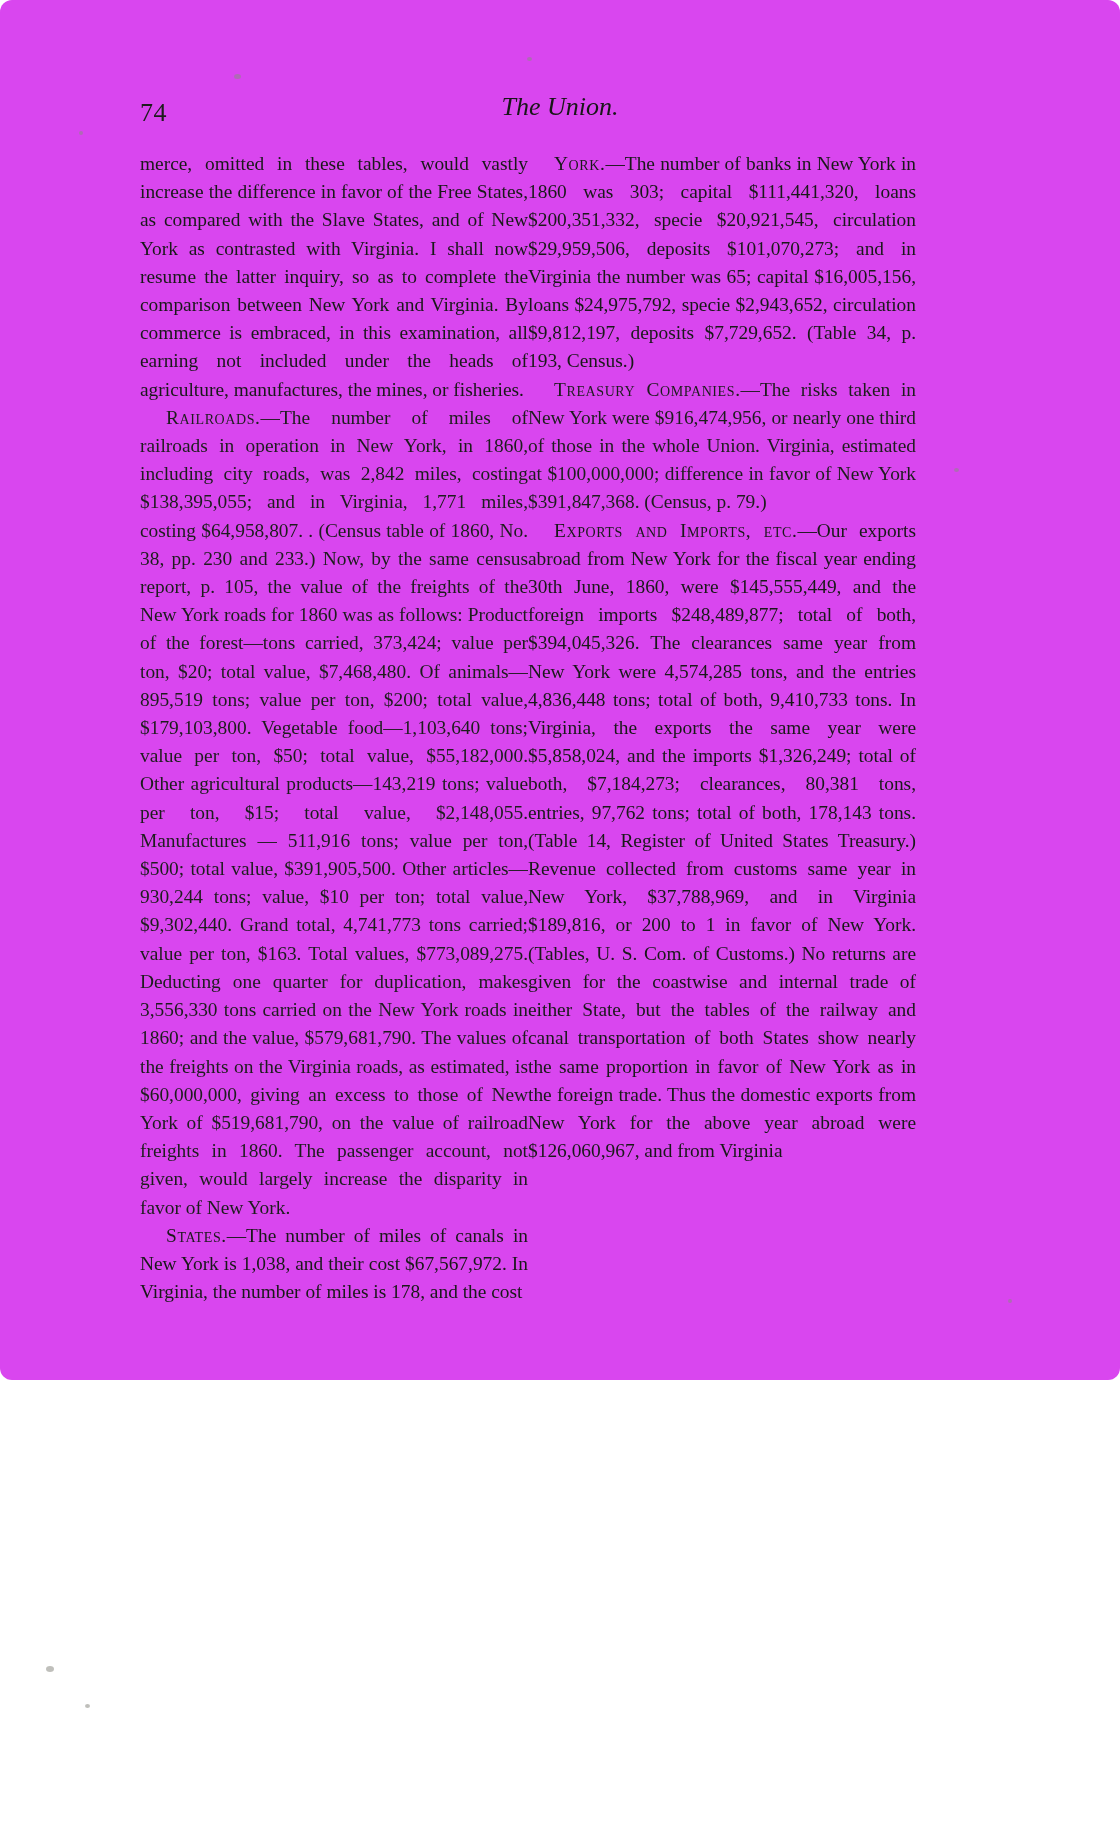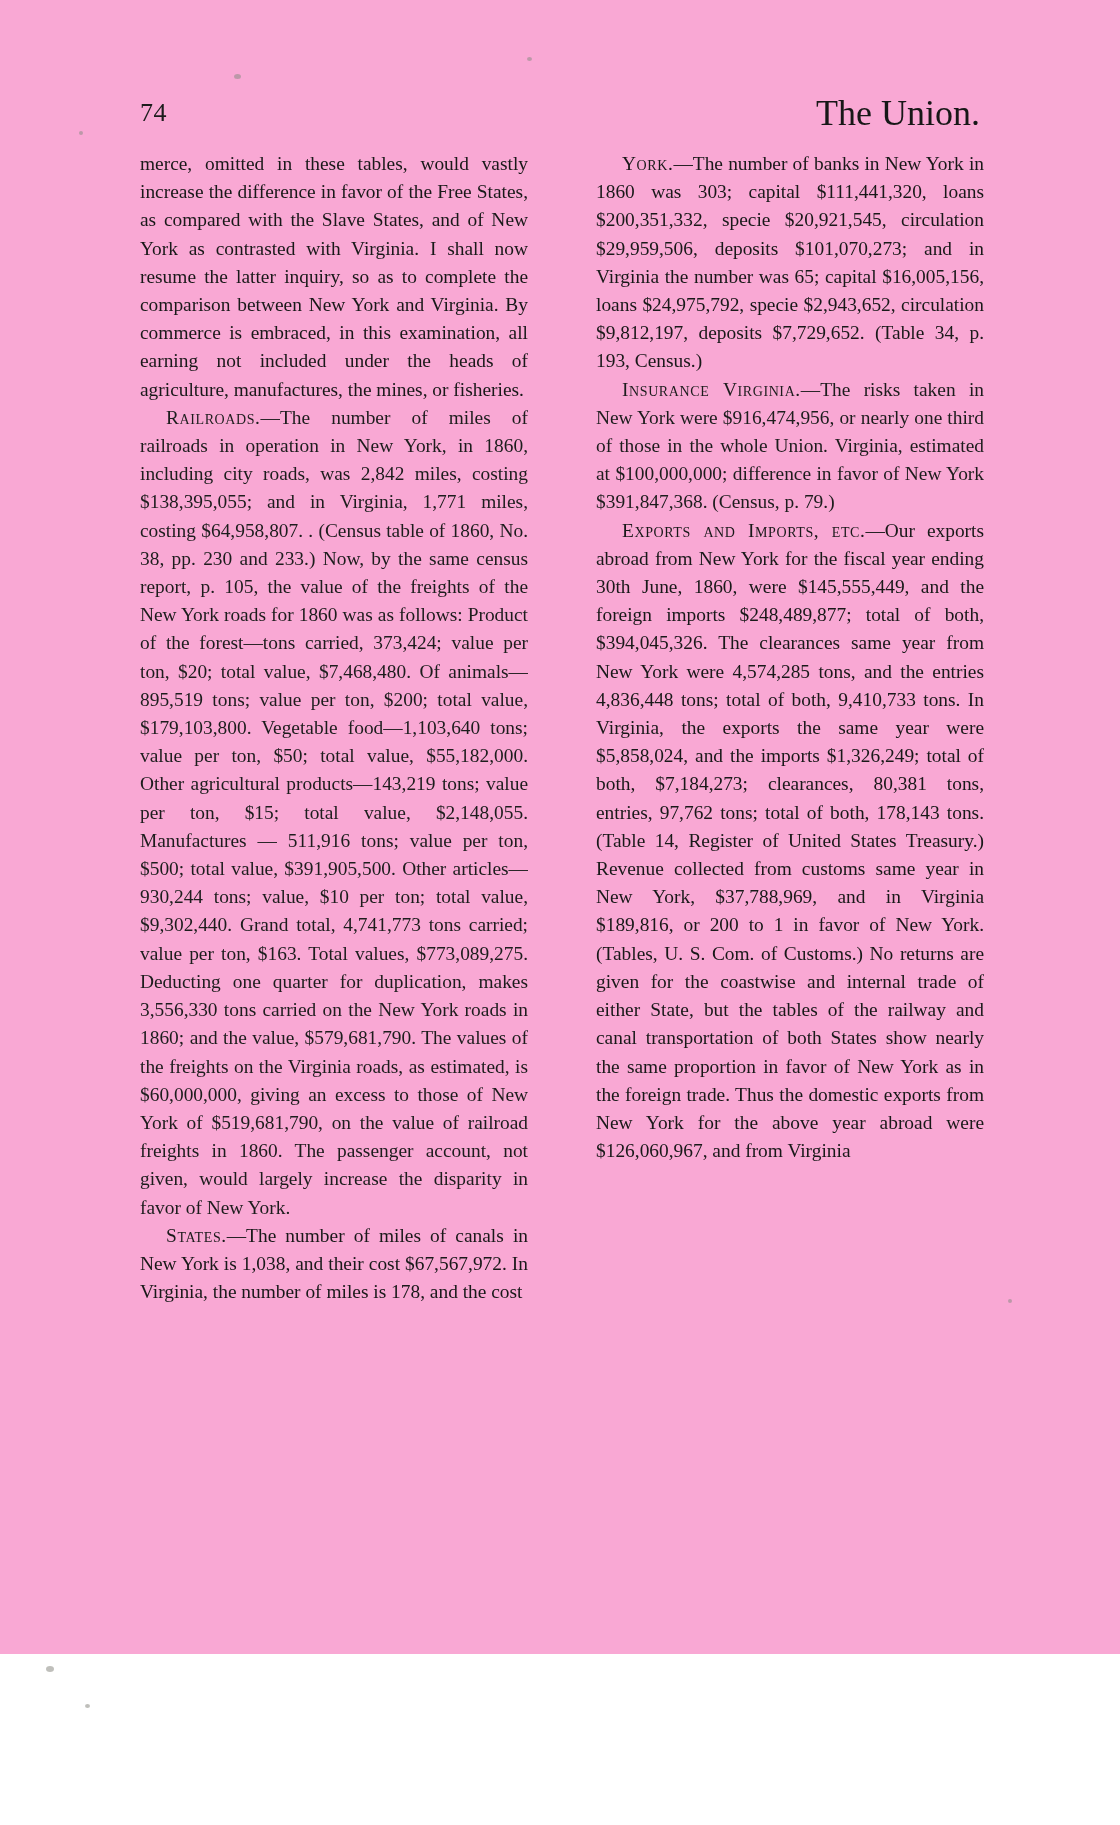--- a/index.html
+++ b/index.html
@@ -12,22 +12,23 @@
     height: 1825px;
     position: relative;
     font-family: "Liberation Serif", serif;
     color: #1a1a1a;
     overflow: hidden;
   }
   .page {
     position: absolute;
     left: 0; top: 0;
     width: 1120px;
-    height: 1654px;
-    background: #f9a8d4;
+    height: 1380px;
+    background: #d946ef;
+    border-radius: 12px;
   }
   
   .speck {
     position: absolute;
     background: #8a8a84;
     border-radius: 50%;
     opacity: .55;
   }
   .header {
     position: absolute;
@@ -42,31 +43,31 @@
     top: 6px;
     font-size: 26px;
     letter-spacing: .5px;
     color: #1c1c1c;
   }
   .running-title {
     position: absolute;
     left: 0;
     top: 0;
     width: 840px;
-    text-align: right;
-    font-size: 36px;
+    text-align: center;
+    font-style: italic;
+    font-size: 26px;
     color: #171717;
   }
   .columns {
     position: absolute;
     left: 140px;
     top: 150px;
     width: 845px;
     display: flex;
-    gap: 68px;
   }
   .col {
     width: 388px;
   }
   p {
     margin: 0;
     font-size: 19.4px;
     line-height: 28.2px;
     text-align: justify;
     text-justify: inter-word;
@@ -124,21 +125,21 @@
 
     <div class="col">
 
 
 
       <p class="indent">
         <span class="sc">York.</span><span>—The number of banks in New York in 1860 was 303; capital $111,441,320, loans $200,351,332, specie $20,921,545, circulation $29,959,506, deposits $101,070,273; and in Virginia the number was 65; capital $16,005,156, loans $24,975,792, specie $2,943,652, circulation $9,812,197, deposits $7,729,652. (Table 34, p. 193, Census.)</span>
       </p>
 
       <p class="indent">
-        <span class="sc">Insurance Virginia.</span><span>—The risks taken in New York were $916,474,956, or nearly one third of those in the whole Union. Virginia, estimated at $100,000,000; difference in favor of New York $391,847,368. (Census, p. 79.)</span>
+        <span class="sc">Treasury Companies.</span><span>—The risks taken in New York were $916,474,956, or nearly one third of those in the whole Union. Virginia, estimated at $100,000,000; difference in favor of New York $391,847,368. (Census, p. 79.)</span>
       </p>
 
       <p class="indent">
         <span class="sc">Exports and Imports, etc.</span><span>—Our exports abroad from New York for the fiscal year ending 30th June, 1860, were $145,555,449, and the foreign imports $248,489,877; total of both, $394,045,326. The clearances same year from New York were 4,574,285 tons, and the entries 4,836,448 tons; total of both, 9,410,733 tons. In Virginia, the exports the same year were $5,858,024, and the imports $1,326,249; total of both, $7,184,273; clearances, 80,381 tons, entries, 97,762 tons; total of both, 178,143 tons. (Table 14, Register of United States Treasury.) Revenue collected from customs same year in New York, $37,788,969, and in Virginia $189,816, or 200 to 1 in favor of New York. (Tables, U. S. Com. of Customs.) No returns are given for the coastwise and internal trade of either State, but the tables of the railway and canal transportation of both States show nearly the same proportion in favor of New York as in the foreign trade. Thus the </span><span class="it">domestic</span><span> exports from New York for the above year abroad were $126,060,967, and from Virginia</span>
       </p>
 
     </div>
 
   </div>
 </div>

